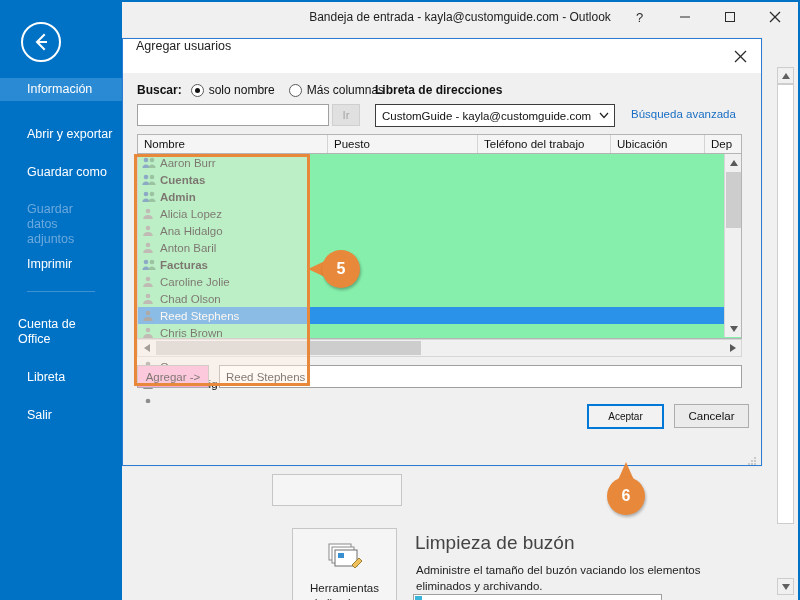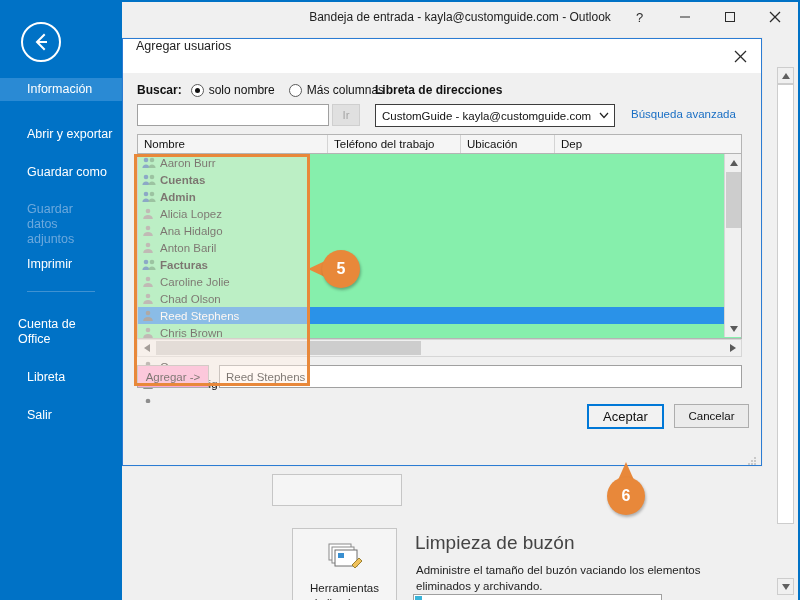--- a/index.html
+++ b/index.html
@@ -238,21 +238,21 @@
   .add-field {
     position: absolute; left: 96px; top: 292px; width: 523px; height: 23px;
     background: #ffffff; border: 1px solid #a0a0a0;
     display: flex; align-items: center; padding-left: 6px;
     font-size: 11.5px; color: #111;
   }
   .ok-btn {
     position: absolute; left: 464px; top: 331px; width: 77px; height: 25px;
     background: #f2f2f2; border: 2px solid #0078d7;
     display: flex; align-items: center; justify-content: center;
-    font-size: 13px; color: #111;
+    font-size: 10px; color: #111;
   }
   .cancel-btn {
     position: absolute; left: 551px; top: 331px; width: 75px; height: 24px;
     background: #ebebeb; border: 1px solid #adadad;
     display: flex; align-items: center; justify-content: center;
     font-size: 11.5px; color: #111;
   }
   .grip {
     position: absolute; right: 4px; bottom: 3px; width: 10px; height: 10px;
     opacity: .45;
@@ -436,20 +436,21 @@
           <svg width="10" height="7" viewBox="0 0 10 7" aria-hidden="true">
             <path d="M1 1 L5 5.5 L9 1" fill="none" stroke="#222" stroke-width="1.2"></path>
           </svg>
         </span>
       </div>
 
       <div class="adv-link">Búsqueda avanzada</div>
 
       <div class="col-head">
         <div class="c" style="width:190px;">Nombre</div>
+        <div class="c" style="width:150px;">Puesto</div>
         <div class="c" style="width:133px;">Teléfono del trabajo</div>
         <div class="c" style="width:94px;">Ubicación</div>
         <div class="c" style="width:36px; border-right:none;">Dep</div>
       </div>
 
       <div class="list-area">
         <div class="rows">
 
           <div class="row">
             <span class="ic">

